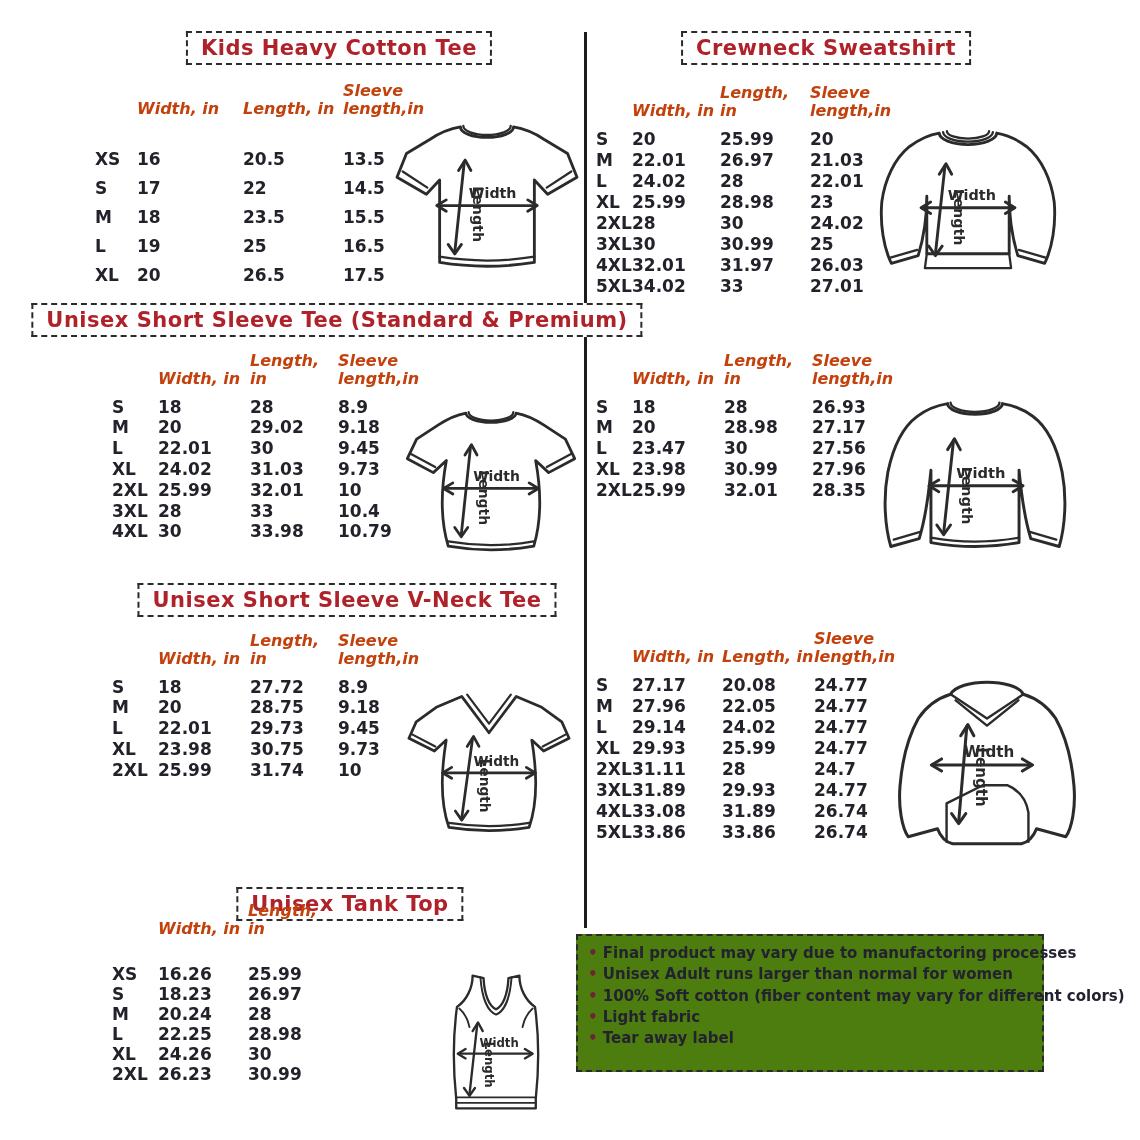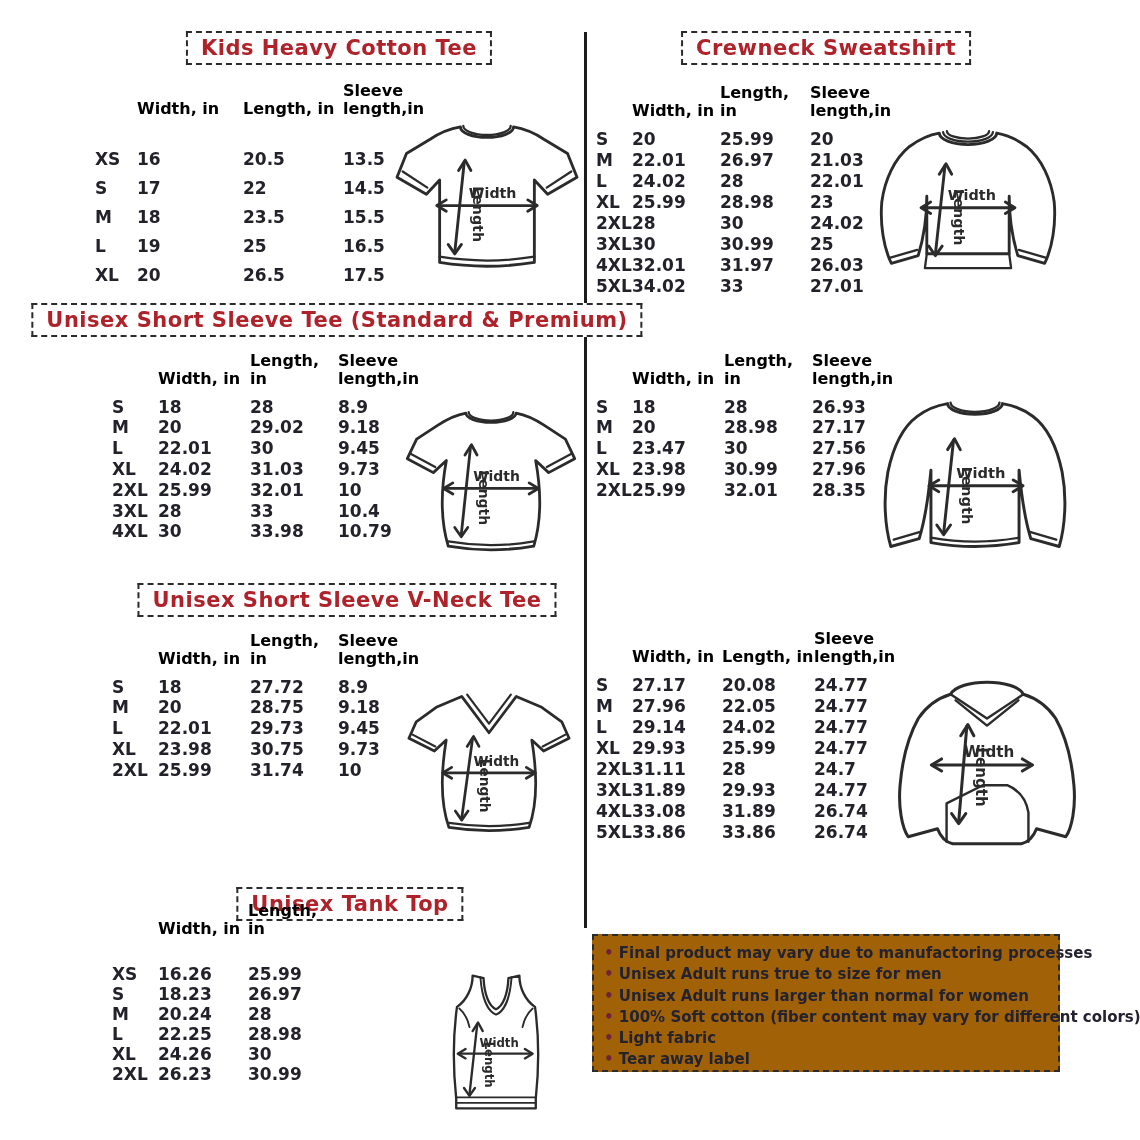--- a/index.html
+++ b/index.html
@@ -17,22 +17,23 @@
     padding:3px 13px; white-space:nowrap;
     color:#b0222a; font-size:21px; font-weight:bold; letter-spacing:0.5px;text-align:center;
   }
 
   
   table.size-tbl { position:absolute; border-collapse:collapse; table-layout:fixed; }
   table.size-tbl th, table.size-tbl td {
     text-align:left; font-weight:bold; padding:0; vertical-align:bottom;
   }
   table.size-tbl thead th {
-    color:#000000; font-size:16px; white-space:pre-line; line-height:1.15;
+    color:#c2410c; font-size:16px; white-space:pre-line; line-height:1.15;
     vertical-align:bottom;
+    font-style:italic;
   }
   table.size-tbl tbody th, table.size-tbl tbody td {
     color:#232129; font-size:17px; vertical-align:middle; line-height:1;
   }
   .pb8  thead th { padding-bottom:8px; }
   .pb26 thead th { padding-bottom:26px; }
   .rows-29 tbody th, .rows-29 tbody td { height:29px; }
   .rows-21 tbody th, .rows-21 tbody td { height:21px; }
   .rows-20 tbody th, .rows-20 tbody td { height:20.8px; }
   .rows-tank tbody th, .rows-tank tbody td { height:20px; }
@@ -48,22 +49,22 @@
 
   
   .illus { position:absolute; }
   .illus path { stroke:#2b2b2b; stroke-width:3; stroke-linejoin:round; stroke-linecap:round; fill:#ffffff; }
   .illus path.ln { fill:none; stroke-width:2.4; }
   .illus .shaft, .illus .ah { fill:none; stroke:#2b2b2b; stroke-width:3; stroke-linecap:round; stroke-linejoin:round; }
   .illus text.dim-label { font-family:"DejaVu Sans", sans-serif; font-size:15px; font-weight:bold; fill:#2b2b2b; text-anchor:middle; }
 
   
   .notes {
-    position:absolute; left:592px; top:934px; width:468px; height:138px;
-    border:2px dashed #2b2b2b; background:#a16207; box-sizing:border-box;
+    position:absolute; left:576px; top:934px; width:468px; height:138px;
+    border:2px dashed #2b2b2b; background:#4d7c0f; box-sizing:border-box;
     padding:7px 10px 0 10px;
   }
   .notes ul { list-style:none; margin:0; padding:0; }
   .notes li {
     font-size:15px; font-weight:bold; color:#232230; line-height:21.3px; white-space:nowrap;
   }
   .notes li::before { content:"• "; color:#6e2433; }
 </style>
 </head>
 <body>
@@ -549,21 +550,20 @@
       <path class="ah" d="M70,81 L77,70 L83,81"></path>
       <path class="ah" d="M59,154 L66,164 L73,154"></path>
       <text class="dim-label" x="104" y="102">Width</text>
       <text class="dim-label" transform="rotate(90 86 124)" x="86" y="124">Length</text>
     </g>
   </svg>
 
   <div class="notes">
     <ul>
       <li>Final product may vary due to manufactoring processes</li>
-      <li>Unisex Adult runs true to size for men</li>
       <li>Unisex Adult runs larger than normal for women</li>
       <li>100% Soft cotton (fiber content may vary for different colors)</li>
       <li>Light fabric</li>
       <li>Tear away label</li>
     </ul>
   </div>
 
 </div>
 
 </body></html>

